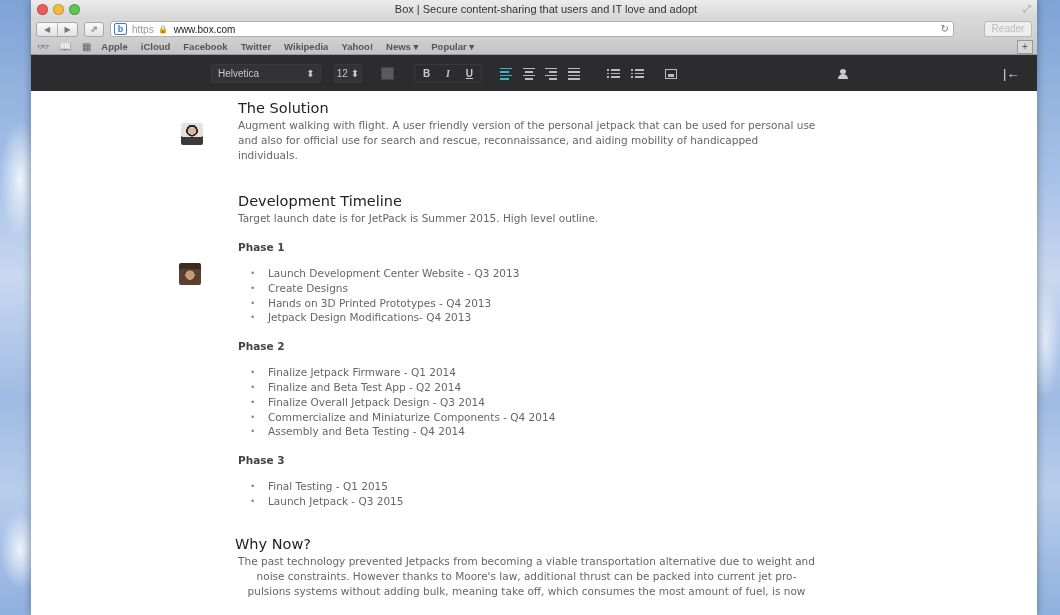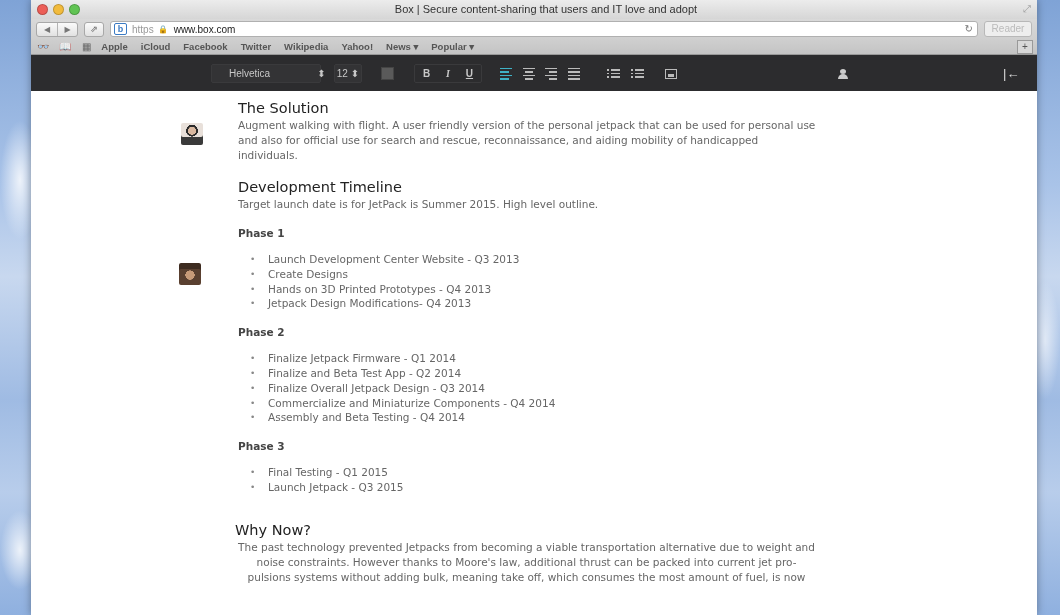--- a/index.html
+++ b/index.html
@@ -38,35 +38,35 @@
     .sharebtn { width: 20px; height: 15px; border: 1px solid #a8a8a8; border-radius: 3px; background: linear-gradient(#fafafa, #e2e2e2); font-size: 9px; text-align: center; line-height: 13px; color: #666; }
     .address {
       flex: 1; height: 16px; background: #fff; border: 1px solid #b0b0b0; border-radius: 3px;
       display: flex; align-items: center; font-size: 10px; padding-left: 3px; gap: 5px; position: relative;
     }
     .favicon { width: 13px; height: 12px; border: 1px solid #3b7bc4; border-radius: 2px; color: #3b7bc4; font-size: 9px; font-weight: bold; text-align: center; line-height: 10px; }
     .https { color: #999; }
     .lock { color: #888; font-size: 8px; }
     .url { color: #222; }
     .reload { position: absolute; right: 4px; top: 1px; color: #777; font-size: 10px; }
-    .reader { width: 48px; height: 16px; border: 1px solid #b8b8b8; border-radius: 3px; background: #eee; color: #bbb; font-size: 10px; text-align: center; line-height: 14px; }
+    .reader { width: 48px; height: 16px; border: 1px solid #b8b8b8; border-radius: 3px; background: #eee; color: #bbb; font-size: 10px; text-align: center; line-height: 14px; margin-left: 24px; }
 
     .bookmarks {
       height: 16px; background: linear-gradient(#cfcfcf, #c4c4c4); border-bottom: 1px solid #999;
       display: flex; align-items: center; padding-left: 6px; font-size: 9.5px; color: #444; gap: 0; position: relative;
     }
     .bm-icon { color: #666; font-size: 10px; margin-right: 10px; }
     .bm-item { margin-right: 13px; font-weight: bold; color: #555; }
     .newtab { position: absolute; right: 4px; top: 1px; width: 16px; height: 14px; border: 1px solid #999; background: #d8d8d8; font-size: 10px; text-align: center; line-height: 12px; color: #555; }
 
     .editor-toolbar {
       height: 36px; background: #2c2c2e; position: relative; color: #bbb;
     }
     .tb { position: absolute; top: 9px; height: 19px; display: flex; align-items: center; font-size: 10px; color: #c8c8c8; }
-    .font-select { left: 180px; width: 110px; background: #333335; border: 1px solid #3a3a3c; border-radius: 2px; padding: 0 17px; justify-content: space-between; gap: 47px; }
+    .font-select { left: 180px; width: 110px; background: #333335; border: 1px solid #3a3a3c; border-radius: 2px; padding: 0 6px; justify-content: space-between; gap: 47px; }
     .size-select { left: 303px; width: 28px; background: #333335; border: 1px solid #3a3a3c; border-radius: 2px; justify-content: center; gap: 3px; text-align: center; }
     .color-swatch { left: 350px; width: 13px; height: 13px; top: 12px; background: #5a5a5a; border: 1px solid #444; }
     .fmt-group { left: 383px; width: 68px; border: 1px solid #3a3a3c; border-radius: 2px; justify-content: space-around; font-weight: bold; }
     .fmt-group .i { font-style: italic; font-family: "Liberation Serif", serif; }
     .fmt-group .u { text-decoration: underline; }
     .align-group { left: 464px; width: 90px; justify-content: space-around; }
     .list-group { left: 570px; width: 48px; justify-content: space-around; }
     .img-btn { left: 634px; width: 14px; }
     .collab-btn { left: 806px; width: 14px; }
     .collapse-btn { left: 972px; width: 20px; font-size: 13px; color: #ddd; }
@@ -211,21 +211,21 @@
   </div>
 
   <div class="doc">
     <div class="avatar avatar1"></div>
     <div class="avatar avatar2"></div>
 
     <div class="content">
       <h2>The Solution</h2>
       <p class="body">Augment walking with flight. A user friendly version of the personal jetpack that can be used for personal use and also for official use for search and rescue, reconnaissance, and aiding mobility of handicapped individuals.</p>
 
-      <h2 style="margin-top:15px;">Development Timeline</h2>
+      <h2 style="margin-top:29px;">Development Timeline</h2>
       <p class="body">Target launch date is for JetPack is Summer 2015. High level outline.</p>
 
       <div class="phase">Phase 1</div>
       <ul class="items">
         <li>Launch Development Center Website - Q3 2013</li>
         <li>Create Designs</li>
         <li>Hands on 3D Printed Prototypes - Q4 2013</li>
         <li>Jetpack Design Modifications- Q4 2013</li>
       </ul>
 

